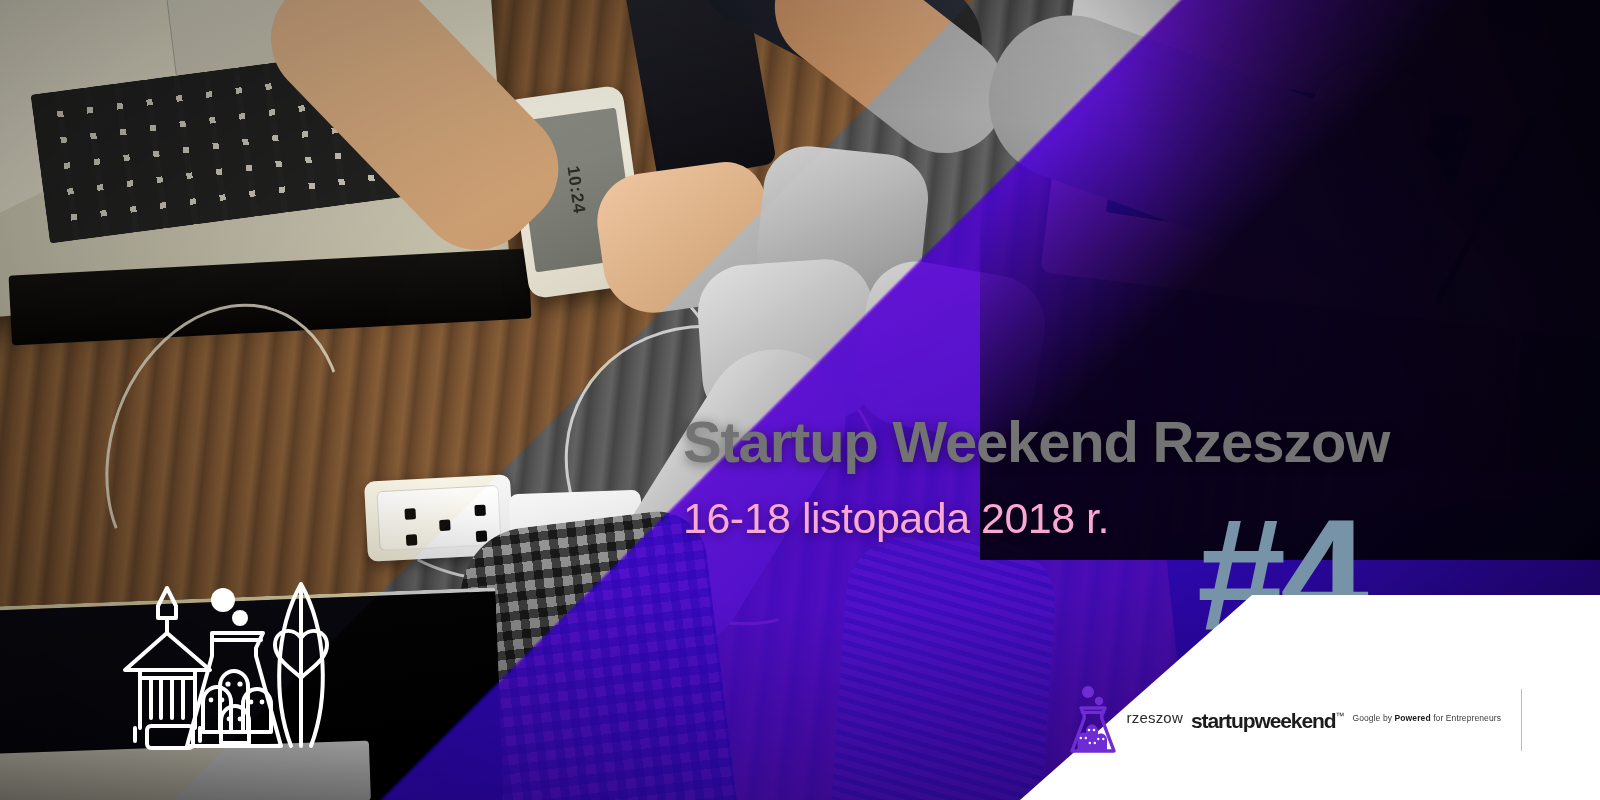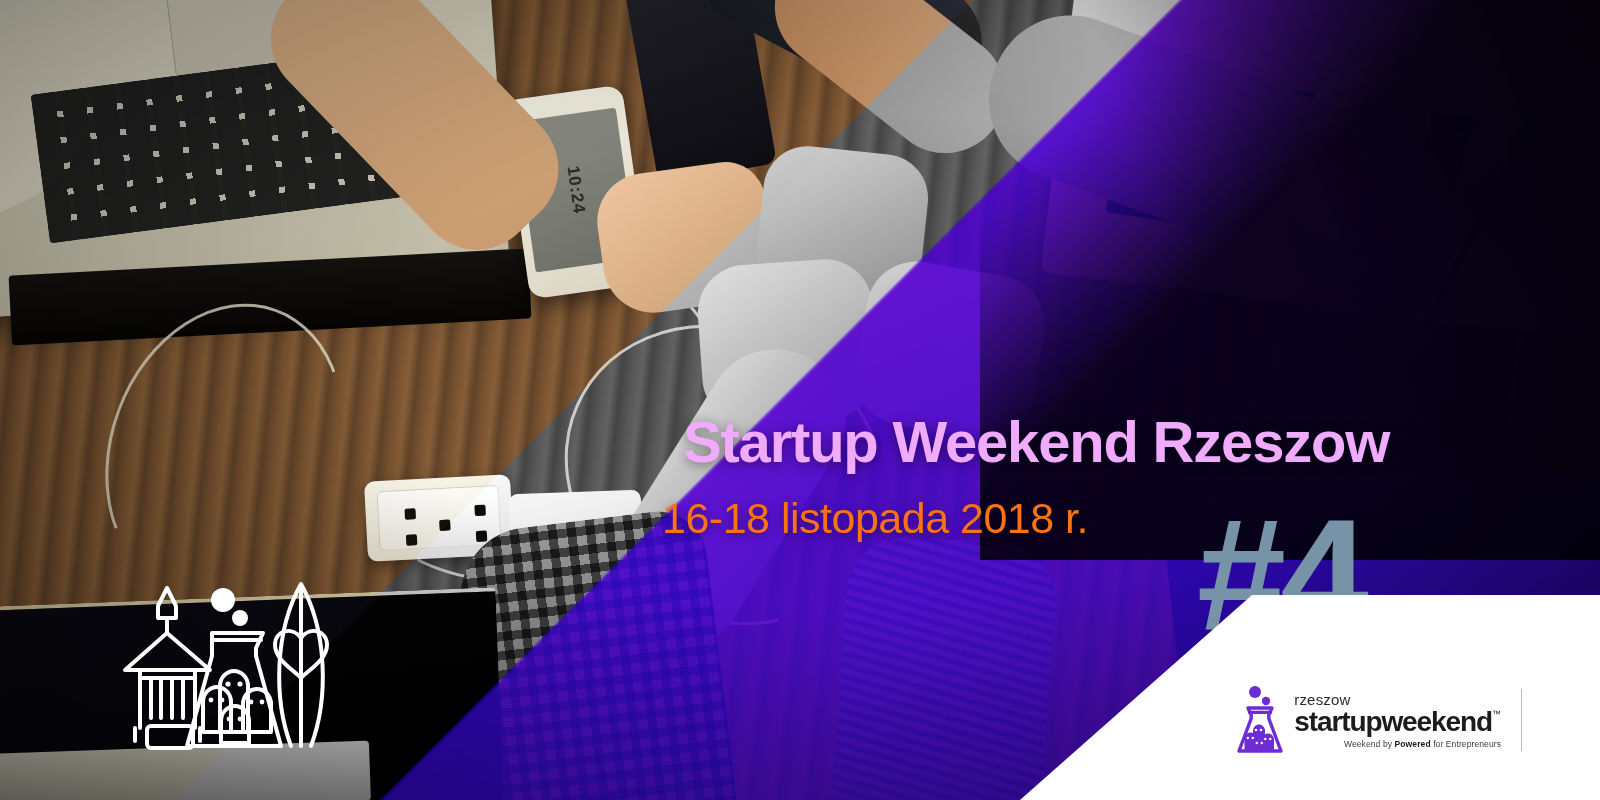--- a/index.html
+++ b/index.html
@@ -277,29 +277,29 @@
     background:linear-gradient(250deg, rgba(4,2,12,.80) 0%, rgba(6,2,16,.35) 45%, rgba(0,0,0,0) 75%);
   }
   .dark-band{
     position:absolute; left:980px; top:0; width:620px; height:560px;
     background:linear-gradient(135deg, rgba(0,0,0,0) 18%, rgba(3,1,10,.88) 42%, rgba(2,0,8,.92) 100%);
   }
 
   
   .headline{
     position:absolute; left:683px; top:412px;
-    color:#f0abfc;
+    color:#737373;
     font-size:58px; font-weight:700; letter-spacing:-1.2px;
     line-height:1.05;
     white-space:nowrap;
     text-shadow:0 2px 12px rgba(0,0,0,.45);
   }
   .subline{
-    position:absolute; left:662px; top:494px;
-    color:#f97316;
+    position:absolute; left:683px; top:494px;
+    color:#f9a8d4;
     font-size:43px; font-weight:400; letter-spacing:-.5px;
     white-space:nowrap;
     text-shadow:0 2px 10px rgba(0,0,0,.45);
   }
   .edition{
     position:absolute; left:1197px; top:495px;
     color:#7793a8;
     font-size:160px; font-weight:700; letter-spacing:-6px;
     line-height:1; white-space:nowrap;
     z-index:6;
@@ -310,24 +310,24 @@
     position:absolute; right:0; bottom:0; width:580px; height:205px;
     background:#ffffff;
     clip-path:polygon(40% 0%, 100% 0%, 100% 100%, 0% 100%);
     z-index:7;
   }
   .logo-row{
     position:absolute; right:78px; bottom:45px;
     display:flex; align-items:center; gap:20px; z-index:8;
   }
   .sw-logo{ display:flex; align-items:center; gap:9px; }
-  .sw-text{ display:flex; flex-direction:column; line-height:1; }
+  .sw-text{ display:flex; flex-direction:row; line-height:1;gap:8px; }
   .sw-rz{ font-size:15px; color:#2b2b2b; font-weight:400; letter-spacing:.2px; margin-bottom:1px;}
   .sw-main-wrap{ display:flex; align-items:flex-start; }
-  .sw-main{ font-size:28px; color:#1c1c1c; font-weight:700; letter-spacing:-1.1px; }
+  .sw-main{ font-size:21px; color:#1c1c1c; font-weight:700; letter-spacing:-1.1px; }
   .sw-tm{ font-size:9px; color:#1c1c1c; margin-top:2px; }
   .sw-pw{ font-size:8.5px; color:#3a3a3a; text-align:right; margin-top:4px; letter-spacing:.1px;}
   .sw-pw b{ color:#1a1a1a; font-weight:700; }
   .divider{ width:1px; height:62px; background:#bbbbbb; }
   .ts-logo{ display:flex; flex-direction:column; align-items:center; }
   .ts-text{ font-size:27px; color:#8a949c; letter-spacing:-.6px; line-height:1; margin-top:1px; }
   .ts-r{ font-size:9px; vertical-align:super; }
 
   .city-art{ position:absolute; left:95px; top:578px; z-index:6; }
 </style>
@@ -470,21 +470,21 @@
           <circle cx="21.8" cy="58" r="1.2"></circle>
             <circle cx="26.8" cy="58" r="1.2"></circle>
         </g>
       </svg>
       <div class="sw-text">
         <span class="sw-rz">rzeszow</span>
         <span class="sw-main-wrap">
           <span class="sw-main">startupweekend</span>
           <span class="sw-tm">™</span>
         </span>
-        <span class="sw-pw"><span>Weekend by </span><b>Powered</b><span> for Entrepreneurs</span></span>
+        <span class="sw-pw"><span>Google by </span><b>Powered</b><span> for Entrepreneurs</span></span>
       </div>
     </div>
 
     <div class="divider"></div>
 
 
   </div>
 
 </div>
 

